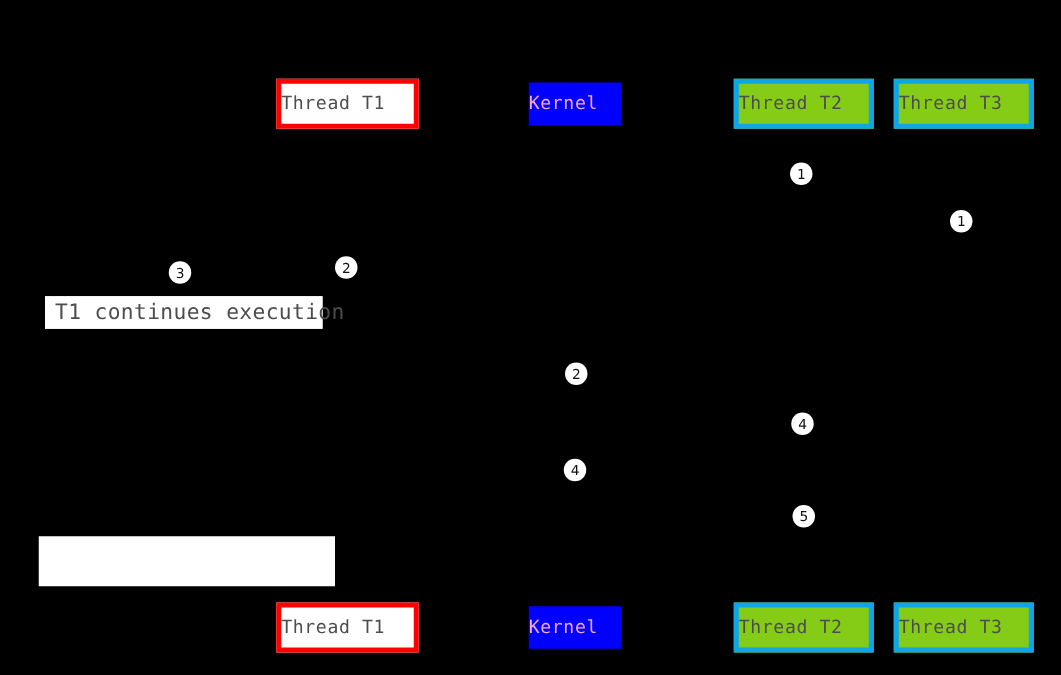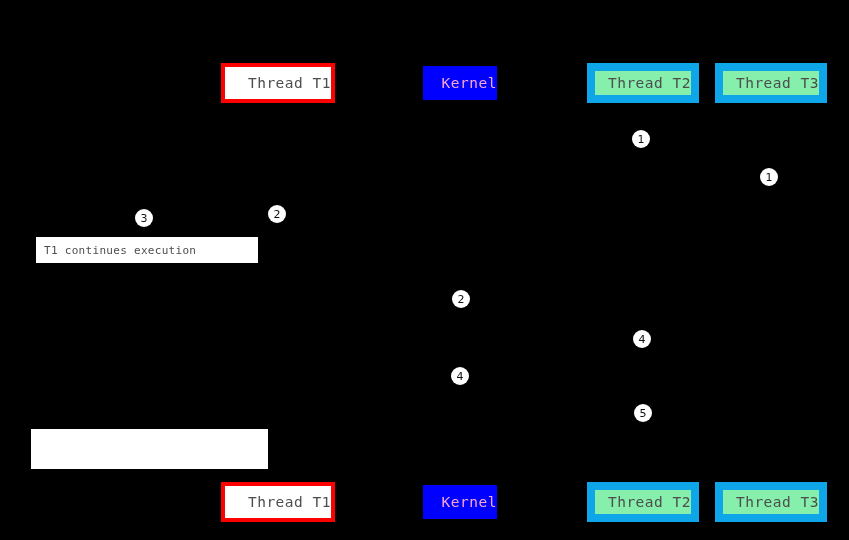--- a/index.html
+++ b/index.html
@@ -18,35 +18,35 @@
     background: #000000;
     overflow: hidden;
   }
 
   
   .participant {
     position: absolute;
     box-sizing: border-box;
     display: flex;
     align-items: center;
-    justify-content: flex-end;
+    justify-content: flex-start;
     font-family: "DejaVu Sans Mono", "Liberation Mono", monospace;
     font-size: 14.5px;
     letter-spacing: 0.5px;
     white-space: nowrap;
     line-height: 1;
   }
   .participant.style-thread-t1 {
     background: #ffffff;
     border: 4px solid #ff0000;
     color: #4d4d4d;
   }
   .participant.style-thread-blue {
-    background: #86efac;
-    border: 8px solid #0ea5e9;
+    background: #84cc16;
+    border: 4px solid #0ea5e9;
     color: #4d4d4d;
   }
   .participant.style-kernel {
     background: #0000ff;
     border: 0px solid #0000ff;
     color: #f9a8d4;
   }
 
   
   .lifeline {
@@ -65,21 +65,21 @@
 
   
   .note-box {
     position: absolute;
     box-sizing: border-box;
     background: #ffffff;
     border: 1px solid #ffffff;
     display: flex;
     align-items: center;
     font-family: "DejaVu Sans Mono", "Liberation Mono", monospace;
-    font-size: 11px;
+    font-size: 17px;
     color: #4d4d4d;
     letter-spacing: 0.3px;
     white-space: nowrap;
     padding-left: 7px;
     line-height: 1;
   }
   .note-box.empty {
     border: 0;
   }
 

